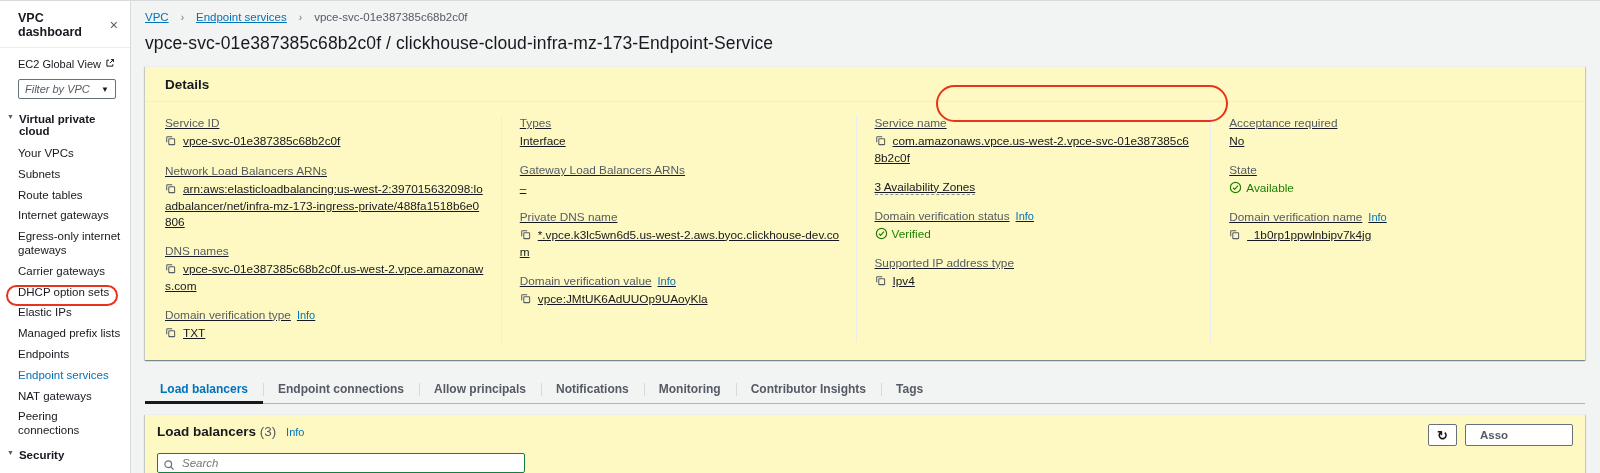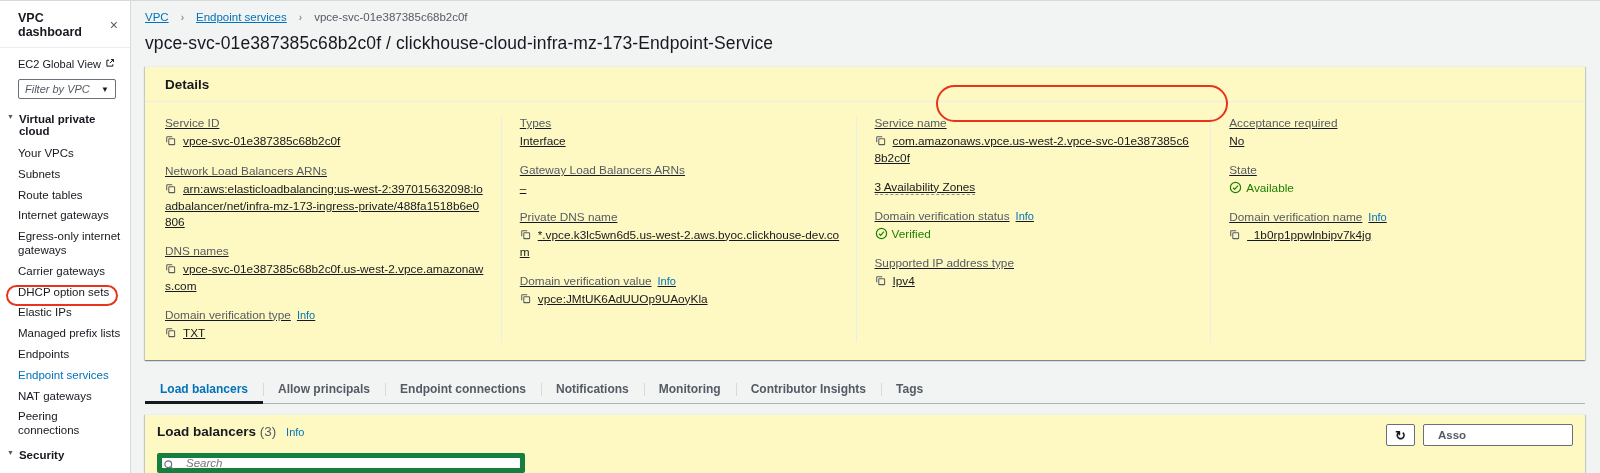--- a/index.html
+++ b/index.html
@@ -84,24 +84,24 @@
   .lb-title { font-weight:bold; color:#16191f; }
   .lb-count { color:#545b64; font-weight:400; }
   .lb-actions { display:flex; gap:8px; }
   .btn {
     border:1px solid #687078; border-radius:2px; background:#fff; color:#545b64;
     font-weight:bold; font-size:11.5px; height:22px; padding:0 14px; cursor:pointer;
     display:flex; align-items:center; white-space:nowrap;
     font-family:"Liberation Sans", sans-serif;
   }
   .btn-icon { padding:0 8px; color:#16191f; font-size:13px; }
-  .btn-assoc { width:150px; overflow:hidden; justify-content:flex-start; }
+  .btn-assoc { width:108px; overflow:hidden; justify-content:flex-start; }
   .search-wrap { position:relative; margin:5px 12px 10px 12px; width:368px; }
   .search-input {
-    width:100%; height:20px; border:5px solid #15803d; border-radius:2px;
+    width:100%; height:20px; border:1px solid #15803d; border-radius:2px;
     padding:0 6px 0 24px; font-size:11.5px; font-style:italic; color:#545b64;
     font-family:"Liberation Sans", sans-serif; outline:none; background:#fff;
   }
   .search-icon { position:absolute; left:6px; top:4px; }
   
   .annotation {
     position:absolute; border:2px solid #e8341c; border-radius:14px;
     pointer-events:none; z-index:20; background:transparent;
   }
   .annotation-sidebar { left:6px; top:284px; width:112px; height:21px; }
@@ -309,22 +309,22 @@
                   <path d="M10.5 2.5 H3.5 a1 1 0 0 0 -1 1 V10.5" fill="none" stroke="#545b64" stroke-width="1.5"></path>
                 </svg></span><span>_1b0rp1ppwlnbipv7k4jg</span>
           </div>
         </div>
       </div>
     </div>
   </div>
 
   <div class="tabs">
     <div class="tab active">Load balancers</div>
+    <div class="tab">Endpoint connections</div>
     <div class="tab">Allow principals</div>
-    <div class="tab">Endpoint connections</div>
     <div class="tab">Notifications</div>
     <div class="tab">Monitoring</div>
     <div class="tab">Contributor Insights</div>
     <div class="tab">Tags</div>
   </div>
 
   <div class="card lb-card">
     <div class="lb-header">
       <div class="lb-title-wrap">
         <span class="lb-title">Load balancers</span>

